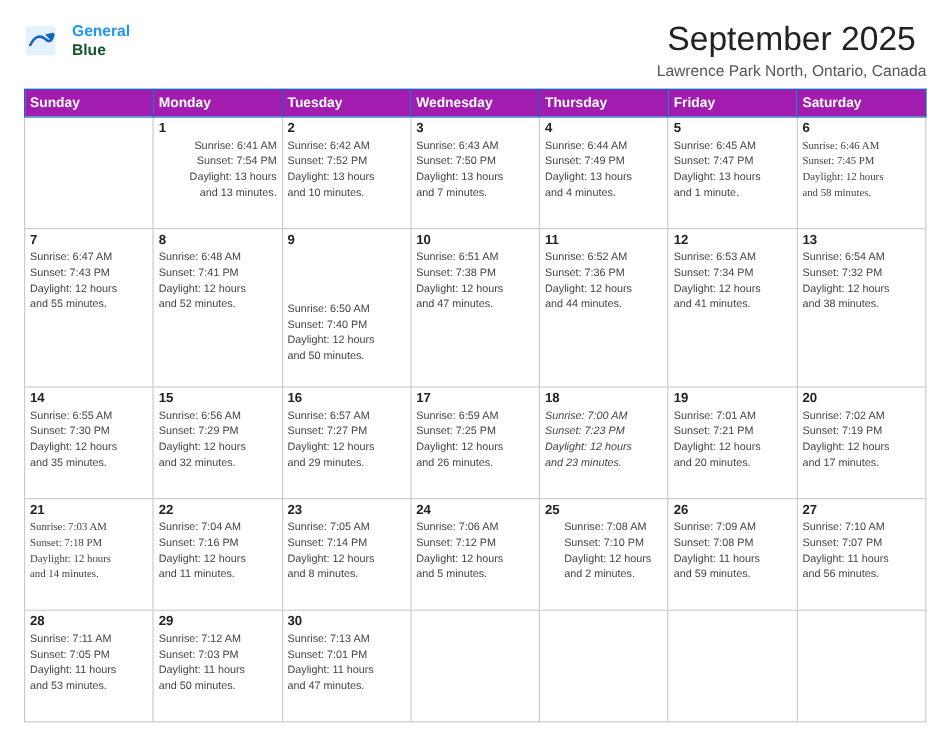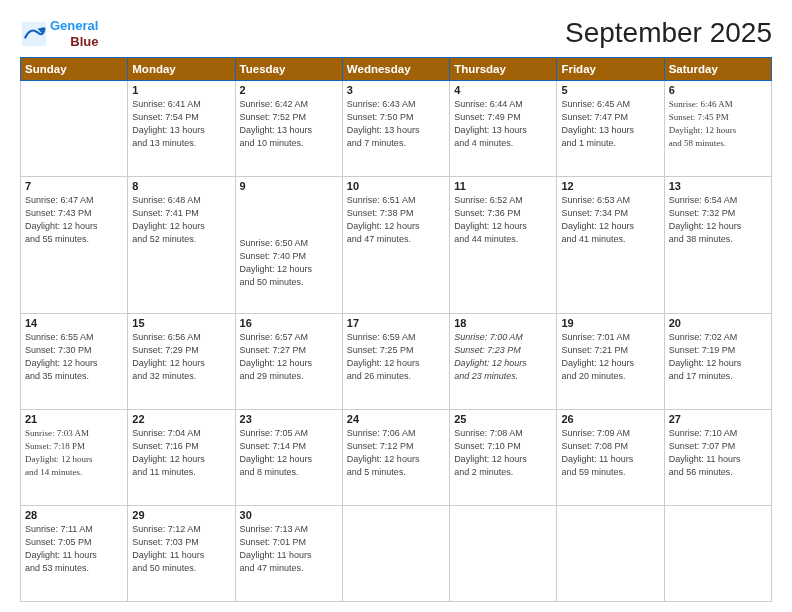--- a/index.html
+++ b/index.html
@@ -19,22 +19,21 @@
     }
     .header {
       display: flex;
       justify-content: space-between;
       align-items: flex-start;
       margin-bottom: 8px;
     }
     .logo {
       display: flex;
       align-items: center;
-      gap: 2px;
-      text-align: right;
+      gap: 12px;
     }
     .logo-text {
       font-size: 13px;
       font-weight: bold;
       color: #333;
       line-height: 1.2;
     }
     .logo-text span {
       color: #2196F3;
     }
@@ -57,21 +56,21 @@
       margin-top: 2px;
     }
     .calendar {
       flex: 1;
       border: 1px solid #ccc;
       border-collapse: collapse;
       width: 100%;
       table-layout: fixed;
     }
     .calendar th {
-      background-color: #a16207;
+      background-color: #a21caf;
       color: #fff;
       font-size: 11.5px;
       font-weight: bold;
       padding: 5px 4px;
       border: 1px solid #1565C0;
       text-align: left;
     }
     .calendar td {
       border: 1px solid #ccc;
       vertical-align: top;
@@ -102,46 +101,47 @@
 <div class="page">
   <div class="header">
     <div class="logo">
       <svg class="logo-icon" viewBox="0 0 32 32" xmlns="http://www.w3.org/2000/svg">
         <rect x="2" y="2" width="28" height="28" rx="3" fill="#e3f2fd"></rect>
         <path d="M6 20 Q12 8 20 14 Q26 20 28 10" stroke="#1565C0" stroke-width="2.5" fill="none" stroke-linecap="round"></path>
         <path d="M20 10 L28 8 L26 16" fill="#1565C0"></path>
       </svg>
       <div class="logo-text">
         <div><span>General</span></div>
-        <div><span style="color:#7f1d1d">Blue</span></div>
+        <div><span style="color:#14532d">Blue</span></div>
       </div>
     </div>
     <div class="title-block">
       <div class="month-title">September 2025</div>
+      <div class="location">Lawrence Park North, Ontario, Canada</div>
     </div>
   </div>
 
   <table class="calendar">
     <thead>
       <tr>
         <th>Sunday</th>
         <th>Monday</th>
         <th>Tuesday</th>
         <th>Wednesday</th>
         <th>Thursday</th>
         <th>Friday</th>
         <th>Saturday</th>
       </tr>
     </thead>
     <tbody id="calendar-body">
     <tr>
           <td class="empty-cell"></td>
           <td>
             <span class="day-num">1</span>
-            <div class="day-info" style="white-space: pre-line;">Sunrise: 6:41 AM
+            <div class="day-info" style="white-space: pre-line; text-align: right;">Sunrise: 6:41 AM
 Sunset: 7:54 PM
 Daylight: 13 hours
 and 13 minutes.</div>
           </td>
           <td>
             <span class="day-num">2</span>
             <div class="day-info" style="white-space: pre-line;">Sunrise: 6:42 AM
 Sunset: 7:52 PM
 Daylight: 13 hours
 and 10 minutes.</div>
@@ -301,21 +301,21 @@
           </td>
           <td>
             <span class="day-num">24</span>
             <div class="day-info" style="white-space: pre-line;">Sunrise: 7:06 AM
 Sunset: 7:12 PM
 Daylight: 12 hours
 and 5 minutes.</div>
           </td>
           <td>
             <span class="day-num">25</span>
-            <div class="day-info" style="white-space: pre-line;">Sunrise: 7:08 AM
+            <div class="day-info" style="white-space: pre-line; margin-left: 16px;">Sunrise: 7:08 AM
 Sunset: 7:10 PM
 Daylight: 12 hours
 and 2 minutes.</div>
           </td>
           <td>
             <span class="day-num">26</span>
             <div class="day-info" style="white-space: pre-line;">Sunrise: 7:09 AM
 Sunset: 7:08 PM
 Daylight: 11 hours
 and 59 minutes.</div>

